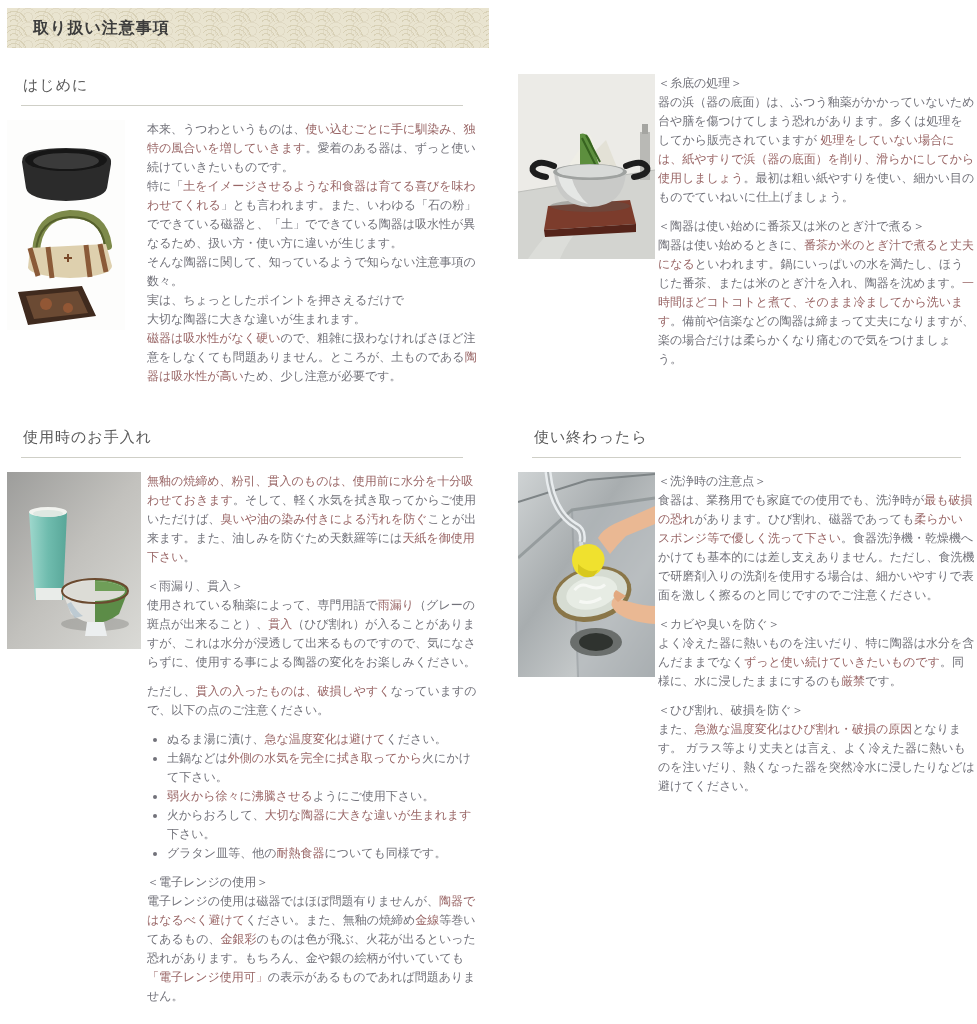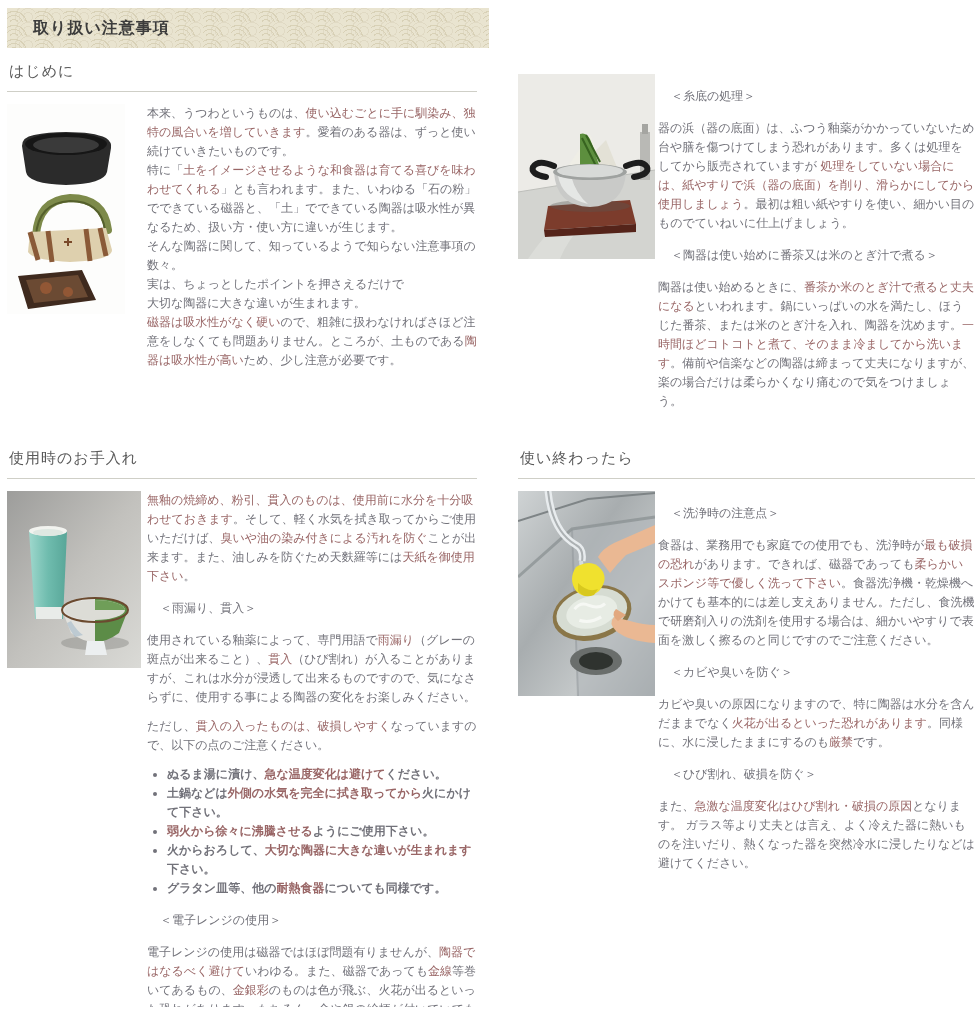--- a/index.html
+++ b/index.html
@@ -7,30 +7,30 @@
         font-family:"Liberation Sans","DejaVu Sans",sans-serif;}
   .banner{margin:8px 0 0 7px;width:482px;height:40px;
         background-color:#e9e4d0;
         background-image:
           radial-gradient(circle at 7px 16px, rgba(255,255,255,0) 4px, rgba(214,207,180,.9) 4px 5px, rgba(255,255,255,0) 5px 8px, rgba(214,207,180,.9) 8px 9px, rgba(255,255,255,0) 9px 12px, rgba(214,207,180,.9) 12px 13px, rgba(255,255,255,0) 13px),
           radial-gradient(circle at 21px 9px, rgba(255,255,255,0) 4px, rgba(223,217,195,.9) 4px 5px, rgba(255,255,255,0) 5px 8px, rgba(223,217,195,.9) 8px 9px, rgba(255,255,255,0) 9px 12px, rgba(223,217,195,.9) 12px 13px, rgba(255,255,255,0) 13px);
         background-size:28px 14px;
         display:flex;align-items:center;}
   .banner-title{font-size:16px;font-weight:bold;color:#3c3c3c;padding-left:26px;letter-spacing:1px;}
   .grid{display:grid;grid-template-columns:470px 457px;column-gap:41px;row-gap:28px;margin:14px 0 0 7px;align-items:start;}
-  .sec-heading{font-size:15px;font-weight:400;color:#595959;margin:0;padding:0 0 10px 2px;border-bottom:1px solid #cfcfc7;letter-spacing:1px;}
+  .sec-heading{font-size:15px;font-weight:400;color:#595959;margin:14px;padding:0 0 10px 2px;border-bottom:1px solid #cfcfc7;letter-spacing:1px;}
   .sec-body{margin-top:12px;display:flow-root;}
   .photo{float:left;font-size:0;line-height:0;}
   .text{margin-left:140px;font-size:12px;line-height:19px;color:#72727a;}
   .block{margin-bottom:10px;}
-  .subhead{margin:13px;}
+  .subhead{margin:0;}
   .para{margin:0;white-space:pre-line;}
   .hl{color:#996666;}
   ul.bullets{margin:10px 0 10px 3px;padding-left:17px;}
-  ul.bullets li{margin:0;font-weight:bold;}
+  ul.bullets li{margin:0;}
 </style>
 </head>
 <body>
 
 <div class="page">
 
   <div class="banner">
     <div class="banner-title">取り扱い注意事項</div>
   </div>
 
@@ -150,21 +150,21 @@
           </div>
           <ul class="bullets">
             <li><span>ぬるま湯に漬け、</span><span class="hl">急な温度変化は避けて</span><span>ください。</span></li>
             <li><span>土鍋などは</span><span class="hl">外側の水気を完全に拭き取ってから</span><span>火にかけて下さい。</span></li>
             <li><span class="hl">弱火から徐々に沸騰させる</span><span>ようにご使用下さい。</span></li>
             <li><span>火からおろして、</span><span class="hl">大切な陶器に大きな違いが生まれます</span><span>下さい。</span></li>
             <li><span>グラタン皿等、他の</span><span class="hl">耐熱食器</span><span>についても同様です。</span></li>
           </ul>
           <div class="block">
             <div class="subhead">＜電子レンジの使用＞</div>
-            <p class="para"><span>電子レンジの使用は磁器ではほぼ問題有りませんが、</span><span class="hl">陶器ではなるべく避けて</span><span>いわゆる。また、磁器であっても</span><span class="hl">金線</span><span>等巻いてあるもの、</span><span class="hl">金銀彩</span><span>のものは色が飛ぶ、火花が出るといった恐れがあります。もちろん、金や銀の絵柄が付いていても</span><span class="hl">「電子レンジ使用可」</span><span>の表示があるものであれば問題ありません。</span></p>
+            <p class="para"><span>電子レンジの使用は磁器ではほぼ問題有りませんが、</span><span class="hl">陶器ではなるべく避けて</span><span>ください。また、無釉の焼締め</span><span class="hl">金線</span><span>等巻いてあるもの、</span><span class="hl">金銀彩</span><span>のものは色が飛ぶ、火花が出るといった恐れがあります。もちろん、金や銀の絵柄が付いていても</span><span class="hl">「電子レンジ使用可」</span><span>の表示があるものであれば問題ありません。</span></p>
           </div>
         </div>
       </div>
     </section>
 
     <section>
       <h2 class="sec-heading">使い終わったら</h2>
       <div class="sec-body">
         <div class="photo">
           <svg width="137" height="205" viewBox="0 0 137 205">
@@ -195,25 +195,25 @@
             </g>
             <path d="M58 76 q16 -9 25 2 q8 10 -2 22 q-13 10 -23 0 q-8 -12 0 -24 z" fill="#f0e12e"></path>
             <path d="M60 92 q10 10 20 6 l-4 6 q-10 4 -16 -4 z" fill="#d8c81e"></path>
             <path d="M137 152 Q110 150 98 140 Q90 132 96 126 L112 130 Q126 134 137 134 Z" fill="#eab893"></path>
             <path d="M100 130 q-8 -6 -2 -12 l10 6 z" fill="#e2a87f"></path>
           </svg>
         </div>
         <div class="text">
           <div class="block">
             <div class="subhead">＜洗浄時の注意点＞</div>
-            <p class="para"><span>食器は、業務用でも家庭での使用でも、洗浄時が</span><span class="hl">最も破損の恐れ</span><span>があります。できれば、磁器であっても</span><span class="hl">柔らかいスポンジ等で優しく洗って下さい</span><span>。食器洗浄機・乾燥機へかけても基本的には差し支えありません。ただし、食洗機で研磨剤入りの洗剤を使用する場合は、細かいやすりで表面を激しく擦るのと同じですのでご注意ください。</span></p>
+            <p class="para"><span>食器は、業務用でも家庭での使用でも、洗浄時が</span><span class="hl">最も破損の恐れ</span><span>があります。ひび割れ、磁器であっても</span><span class="hl">柔らかいスポンジ等で優しく洗って下さい</span><span>。食器洗浄機・乾燥機へかけても基本的には差し支えありません。ただし、食洗機で研磨剤入りの洗剤を使用する場合は、細かいやすりで表面を激しく擦るのと同じですのでご注意ください。</span></p>
           </div>
           <div class="block">
             <div class="subhead">＜カビや臭いを防ぐ＞</div>
-            <p class="para"><span>カビや臭いの原因になりますので、特に陶器は水分を含んだままでなく</span><span class="hl">火花が出るといった恐れがあります</span><span>。同様に、水に浸したままにするのも</span><span class="hl">厳禁</span><span>です。</span></p>
+            <p class="para"><span>よく冷えた器に熱いものを注いだり、特に陶器は水分を含んだままでなく</span><span class="hl">ずっと使い続けていきたいものです</span><span>。同様に、水に浸したままにするのも</span><span class="hl">厳禁</span><span>です。</span></p>
           </div>
           <div class="block">
             <div class="subhead">＜ひび割れ、破損を防ぐ＞</div>
             <p class="para"><span>また、</span><span class="hl">急激な温度変化はひび割れ・破損の原因</span><span>となります。 ガラス等より丈夫とは言え、よく冷えた器に熱いものを注いだり、熱くなった器を突然冷水に浸したりなどは避けてください。</span></p>
           </div>
         </div>
       </div>
     </section>
 
   </div>

